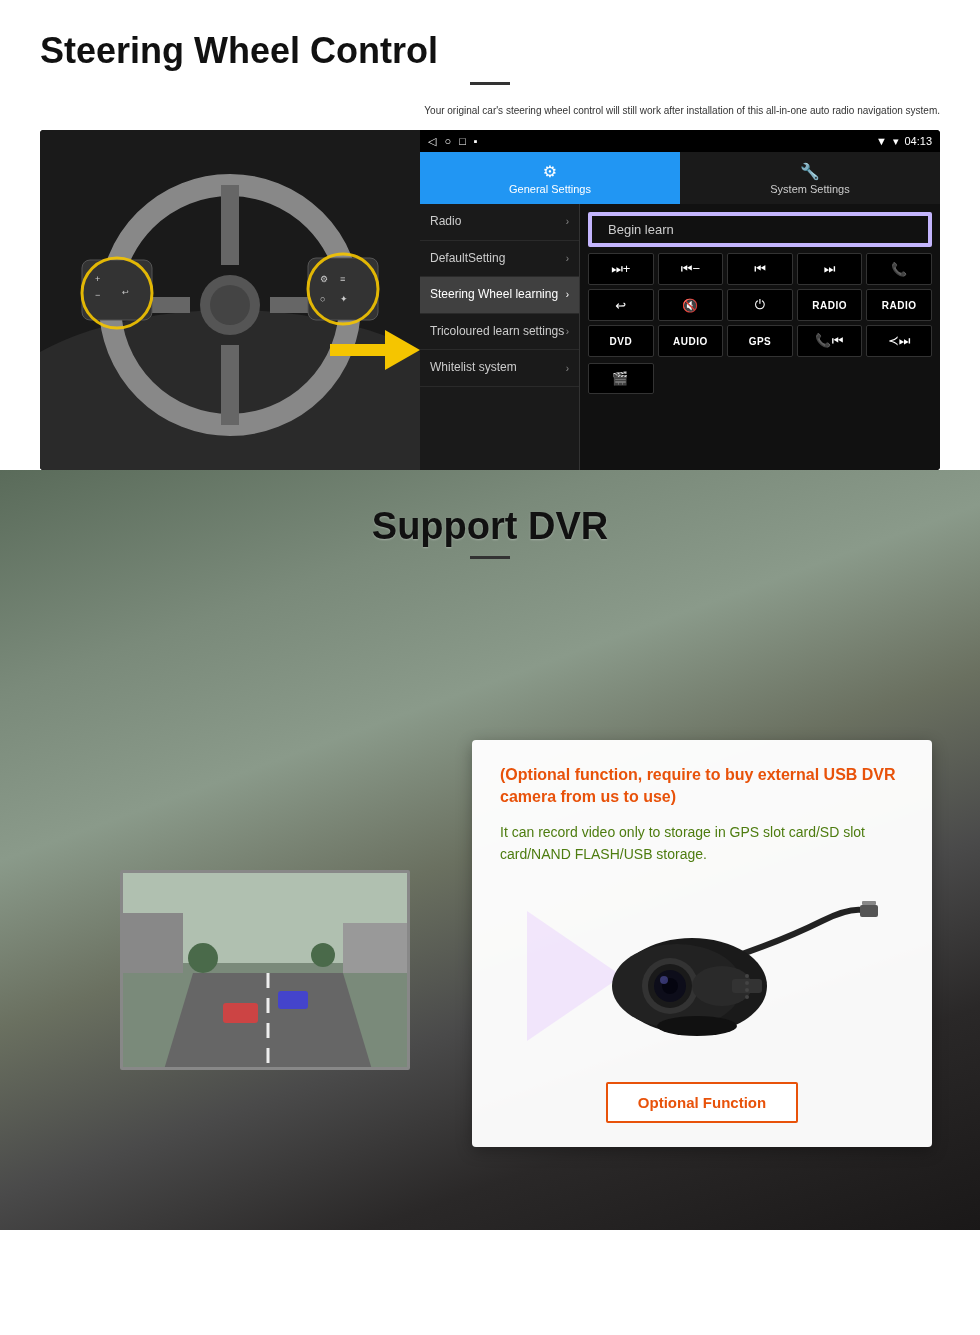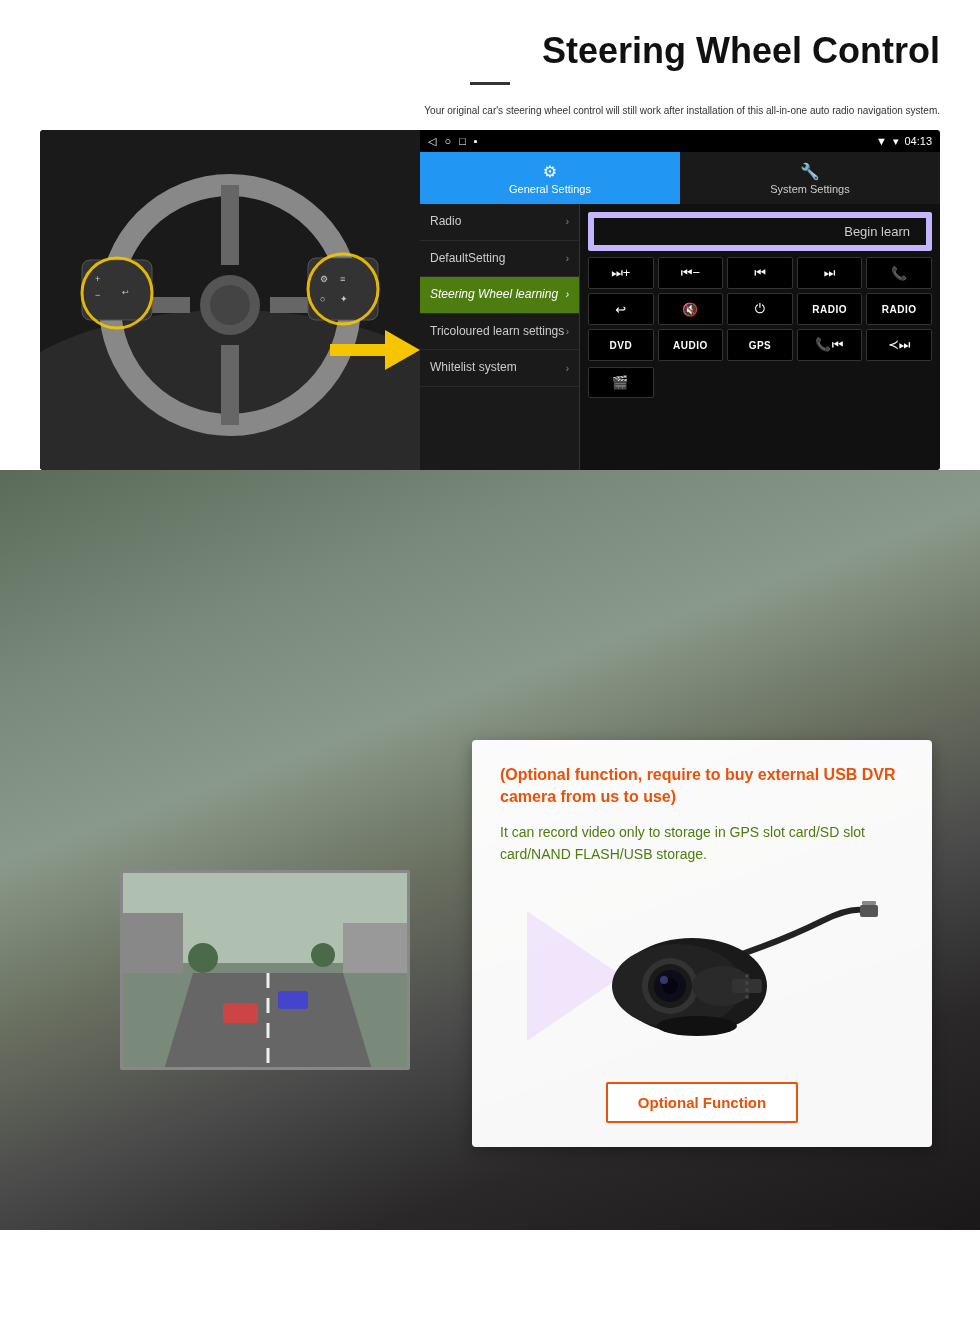--- a/index.html
+++ b/index.html
@@ -10,21 +10,21 @@
       background: #fff;
       overflow-x: hidden;
     }
 
     
     .section-steering {
       padding: 30px 40px 0 40px;
       background: #fff;
     }
     .section-title {
-      text-align: right;
+      text-align: left;
       font-size: 36px;
       font-weight: 900;
       color: #111;
       margin-bottom: 10px;
     }
     .title-divider {
       width: 40px;
       height: 3px;
       background: #333;
       margin: 0 auto 18px auto;
@@ -135,51 +135,50 @@
       justify-content: space-between;
       padding: 10px 10px;
       font-size: 12px;
       color: #ccc;
       border-bottom: 1px solid #2a2a2a;
       cursor: pointer;
       text-align: center;
       line-height: 1.3;
     }
     .menu-item.active {
-      background: #4d7c0f;
+      background: #404040;
       color: #fff;
-      font-style: italic;
     }
     .menu-item .chevron { font-size: 10px; color: #888; }
     .menu-item.active .chevron { color: #fff; }
 
     
     .settings-right {
       flex: 1;
       background: #111;
       display: flex;
       flex-direction: column;
       padding: 8px;
       gap: 6px;
     }
     .begin-learn-row {
       display: flex;
       justify-content: flex-end;
       align-items: center;
     }
     .begin-learn-btn {
       background: #111;
-      border: 6px solid #c4b5fd;
+      border: 4px solid #c4b5fd;
       color: #ccc;
       padding: 6px 16px;
       font-size: 13px;
       cursor: pointer;
       border-radius: 2px;
       width: 100%;
-      text-align: right;
+      text-align: left;
     }
     .control-grid {
       display: grid;
       grid-template-columns: repeat(5, 1fr);
       gap: 4px;
     }
     .ctrl-btn {
       background: #000;
       border: 1px solid #333;
       color: #fff;
@@ -429,20 +428,24 @@
           </div>
         </div>
       </div>
     </div>
   </div>
 </section>
 
 <section class="section-dvr">
   <div class="dvr-bg-street"></div>
 
+  <div class="dvr-title-area">
+    <h2 class="dvr-title">Support DVR</h2>
+    <div class="dvr-divider"></div>
+  </div>
 
   <div class="dvr-preview">
     <div class="dvr-preview-inner">
       
       <svg width="290" height="200" viewBox="0 0 290 200" xmlns="http://www.w3.org/2000/svg">
         <rect width="290" height="200" fill="#7a8a7a"></rect>
 
         <rect width="290" height="90" fill="#b0c0b0"></rect>
 
         <polygon points="40,200 250,200 220,100 70,100" fill="#666"></polygon>

